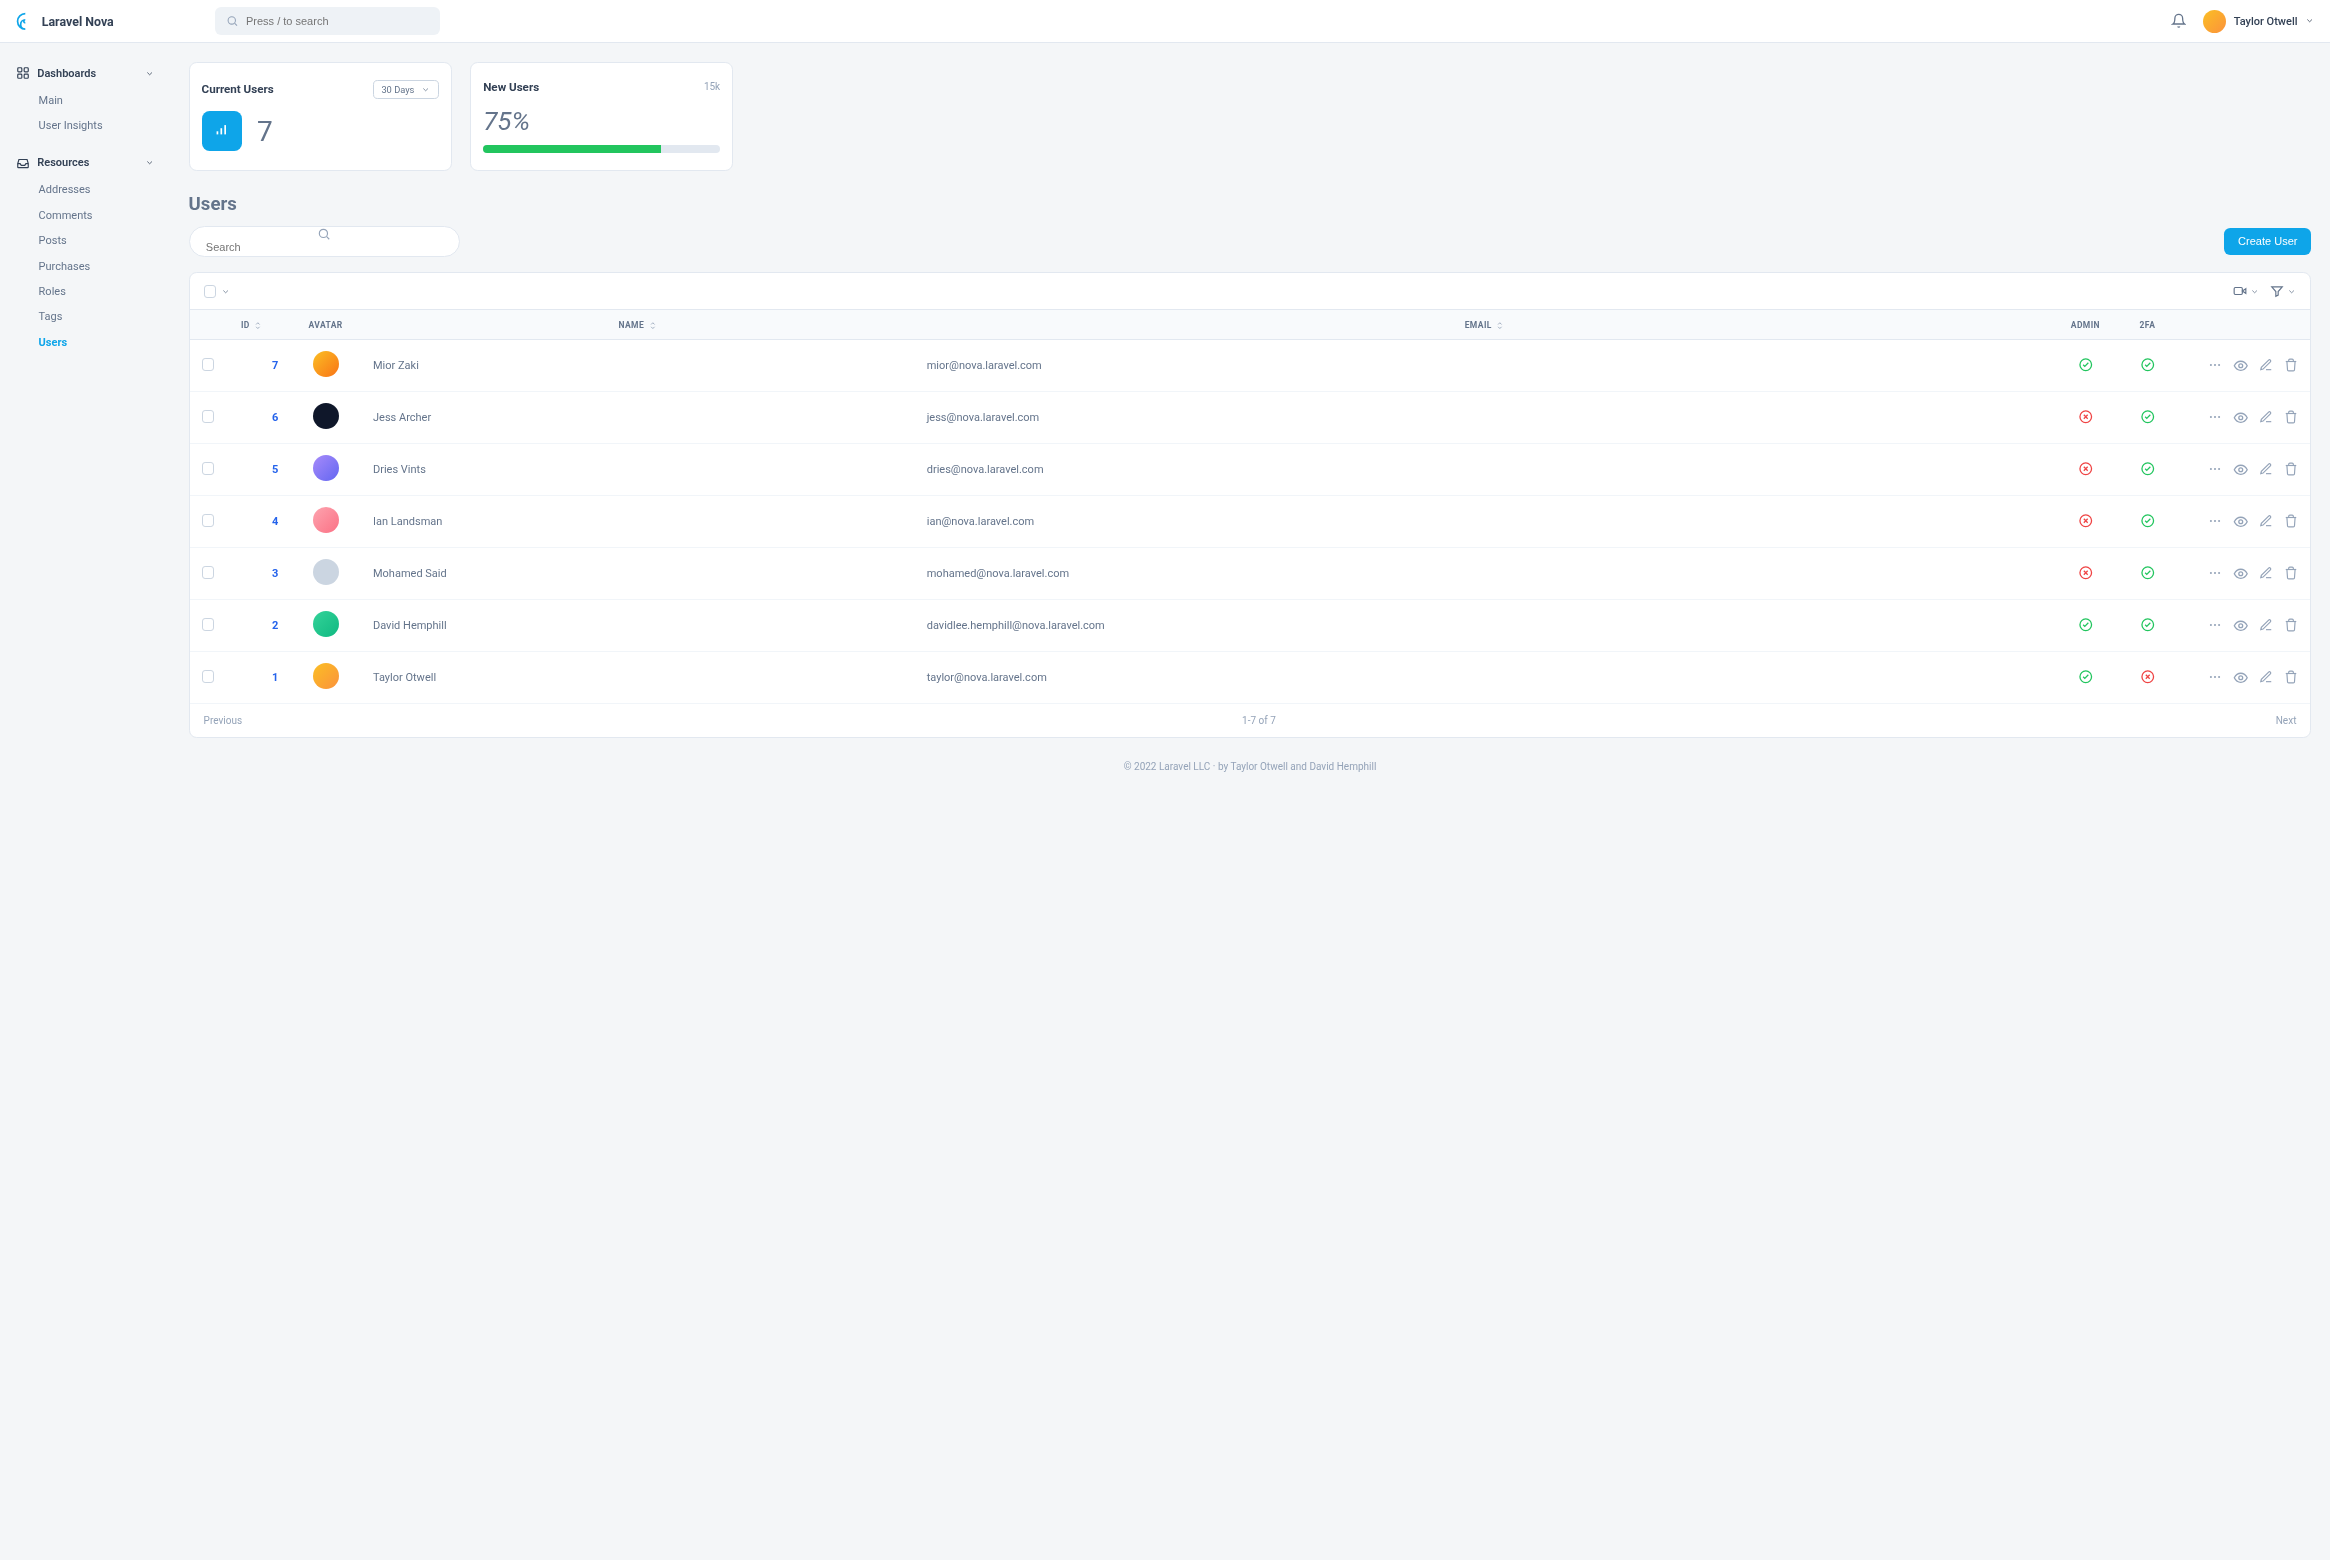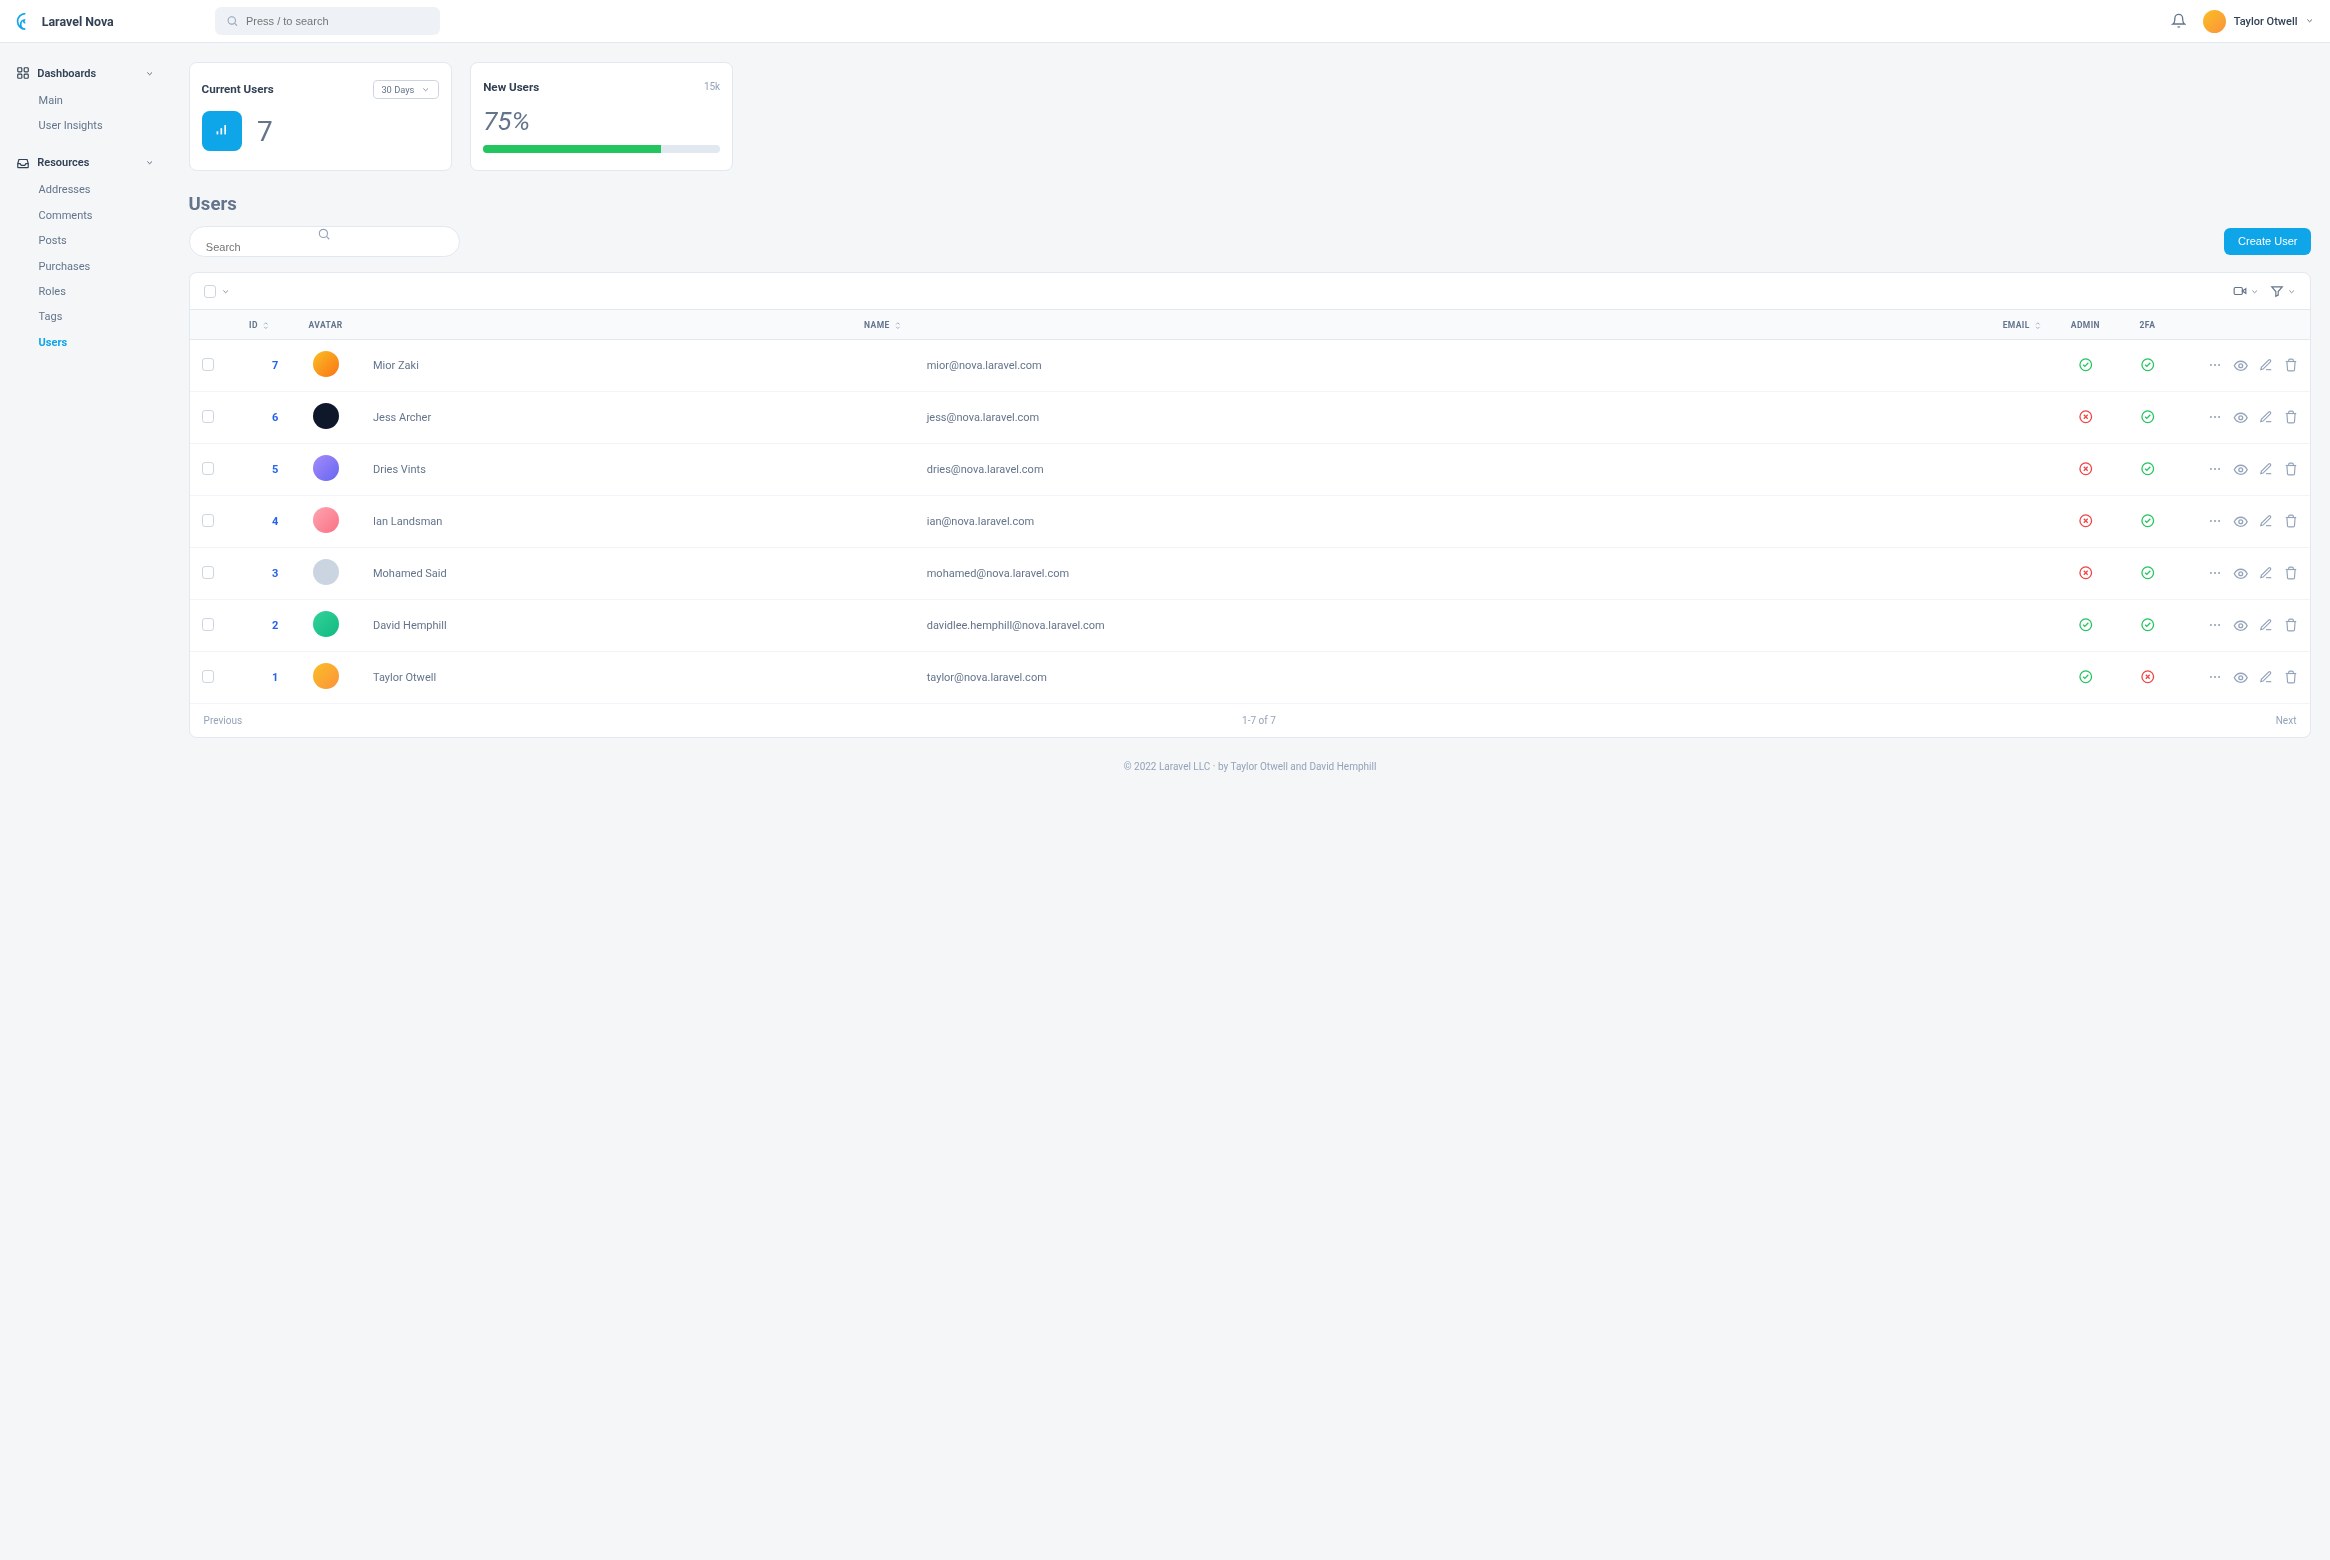--- a/index.html
+++ b/index.html
@@ -54,21 +54,21 @@
 .resource-search input { border: none; outline: none; margin-left: 7.7px; font-size: 11px; width: 100%; }
 .btn-primary { margin-left: auto; background: #0ea5e9; color: #fff; border: none; border-radius: 6.2px; padding: 7.7px 14px; font-weight: 400; font-size: 11px; cursor: pointer; }
 
 
 .panel { background: #fff; border: 0.8px solid #e2e8f0; border-radius: 7.7px; }
 .panel-toolbar { display: flex; align-items: center; padding: 11px 14px; border-bottom: 0.8px solid #e2e8f0; }
 .toolbar-right { margin-left: auto; display: flex; gap: 11px; align-items: center; }
 .tool-btn { display: flex; align-items: center; gap: 3.1px; color: #64748b; cursor: pointer; }
 .checkbox { width: 12.4px; height: 12.4px; border: 1.2px solid #cbd5e1; border-radius: 3.1px; display: inline-block; cursor: pointer; background: #fff; }
 table { width: 100%; border-collapse: collapse; }
-thead th { text-align: right; font-size: 8.5px; font-weight: 700; color: #64748b; letter-spacing: 0.4px; padding: 9.3px 12.4px; background: #f8fafc; border-bottom: 0.8px solid #e2e8f0; }
+thead th { text-align: center; font-size: 8.5px; font-weight: 700; color: #64748b; letter-spacing: 0.4px; padding: 9.3px 12.4px; background: #f8fafc; border-bottom: 0.8px solid #e2e8f0; }
 tbody td { padding: 11px 12.4px; border-bottom: 0.8px solid #f1f5f9; color: #64748b; vertical-align: middle; }
 .id-link { color: #2563eb; font-weight: 700; cursor: pointer; }
 .row-avatar { width: 26px; height: 26px; border-radius: 50%; display: inline-block; }
 .av1 { background: linear-gradient(135deg,#fbbf24,#f97316); }
 .av2 { background: #0f172a; }
 .av3 { background: linear-gradient(135deg,#a78bfa,#6366f1); }
 .av4 { background: linear-gradient(135deg,#fda4af,#fb7185); }
 .av5 { background: #cbd5e1; }
 .av6 { background: linear-gradient(135deg,#34d399,#10b981); }
 .av7 { background: linear-gradient(135deg,#fbbf24,#fb923c); }
@@ -235,21 +235,21 @@
                   <path d="m6 9 6 6 6-6"></path>
                 </svg>
             </div>
           </div>
         </div>
 
         <table>
           <thead>
             <tr>
               <th style="width:39px"></th>
-              <th style="width:62px;text-align:center"><span>ID</span><svg class="sort-icon" viewBox="0 0 12 16" fill="none" stroke="#94a3b8" stroke-width="1.5">
+              <th style="width:62px;text-align:left"><span>ID</span><svg class="sort-icon" viewBox="0 0 12 16" fill="none" stroke="#94a3b8" stroke-width="1.5">
                     <path d="m3 6 3-3 3 3M3 10l3 3 3-3"></path>
                   </svg></th>
               <th style="width:70px;text-align:center">AVATAR</th>
               <th><span>NAME</span><svg class="sort-icon" viewBox="0 0 12 16" fill="none" stroke="#94a3b8" stroke-width="1.5">
                     <path d="m3 6 3-3 3 3M3 10l3 3 3-3"></path>
                   </svg></th>
               <th><span>EMAIL</span><svg class="sort-icon" viewBox="0 0 12 16" fill="none" stroke="#94a3b8" stroke-width="1.5">
                     <path d="m3 6 3-3 3 3M3 10l3 3 3-3"></path>
                   </svg></th>
               <th style="width:62px;text-align:center">ADMIN</th>

